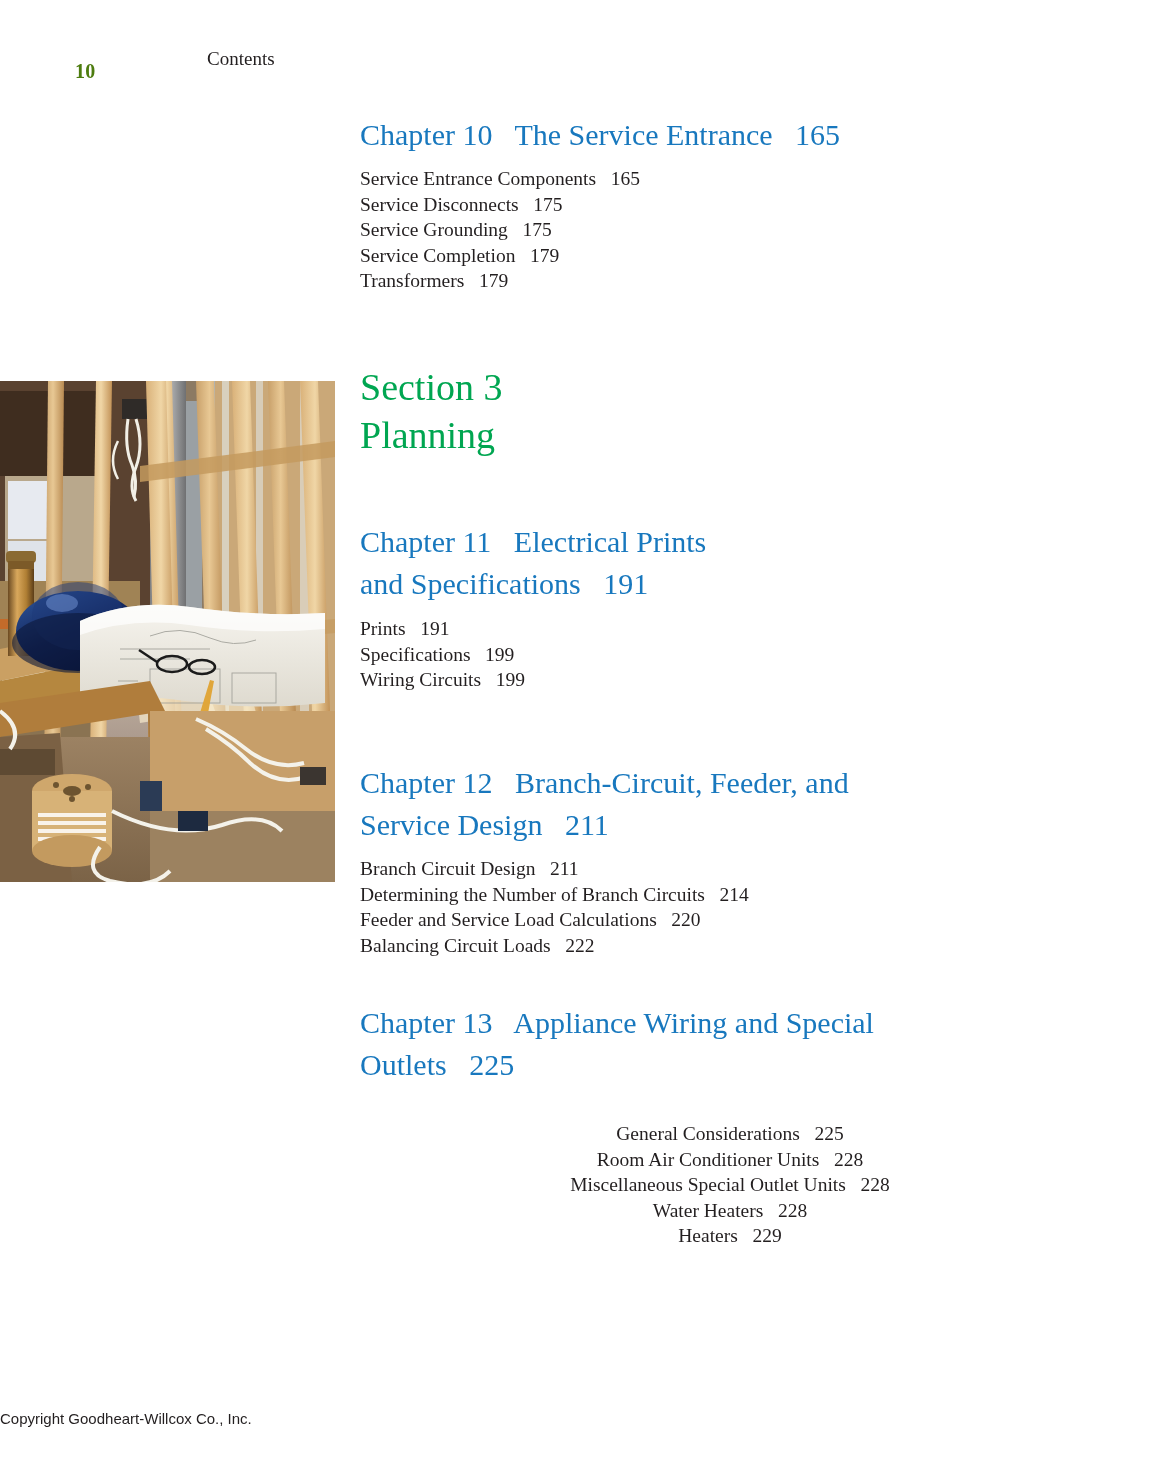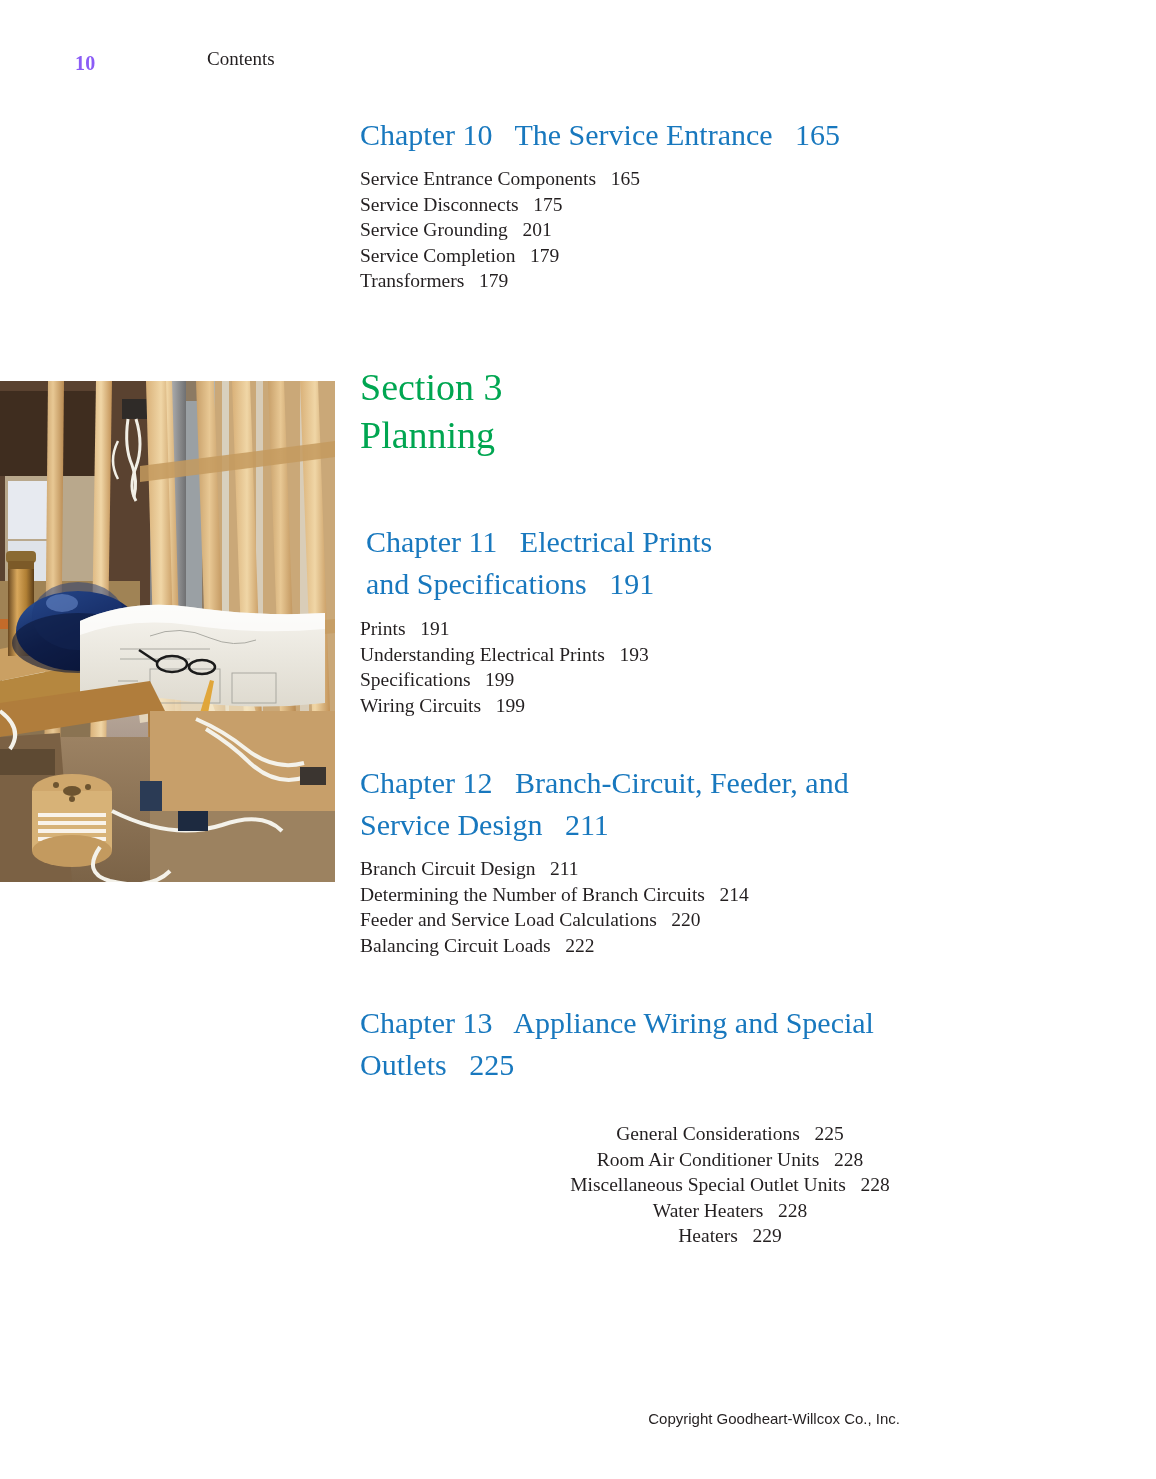--- a/index.html
+++ b/index.html
@@ -20,25 +20,25 @@
   .page-header {
     position: absolute;
     top: 44px;
     left: 75px;
     width: 600px;
     height: 30px;
   }
   .folio {
     position: absolute;
     left: 0;
-    top: 8px;
+    top: 16px;
     font-size: 20px;
     font-weight: bold;
     letter-spacing: 0.2px;
-    color: #8b5cf6;
+    color: #4d7c0f;
   }
   .header-label {
     position: absolute;
     left: 132px;
     top: 4px;
     font-size: 19px;
     color: #231f20;
   }
 
   
@@ -89,34 +89,34 @@
     line-height: 25.5px;
     color: #231f20;
     white-space: pre;
   }
 
   
   .blk { position: absolute; left: 0; width: 740px; }
   .blk-ch10      { top: 114px; }
   .blk-ch10-list { top: 166px; }
   .blk-sec3      { top: 363px; }
-  .blk-ch11      { top: 521px; margin-left: 6px; }
+  .blk-ch11      { top: 521px; }
   .blk-ch11-list { top: 616px; }
   .blk-ch12      { top: 762px; }
   .blk-ch12-list { top: 856px; }
   .blk-ch13      { top: 1002px; }
   .blk-ch13-list { top: 1121px; text-align: center; }
 
   
   .copyright {
     position: absolute;
     left: 0;
     top: 1410px;
     width: 1030px;
-    text-align: right;
+    text-align: left;
     padding-right: 130px;
     box-sizing: border-box;
     font-family: "Liberation Sans", "DejaVu Sans", sans-serif;
     font-size: 15px;
     color: #231f20;
   }
 </style>
 </head>
 <body>
 
@@ -296,39 +296,38 @@
 
 <div class="content">
 
   <div class="blk blk-ch10">
     <h2 class="chapter-head">Chapter 10   The Service Entrance   165</h2>
   </div>
   <div class="blk blk-ch10-list">
     <ul class="entries">
       <li>Service Entrance Components   165</li>
       <li>Service Disconnects   175</li>
-      <li>Service Grounding   201</li>
+      <li>Service Grounding   175</li>
       <li>Service Completion   179</li>
       <li>Transformers   179</li>
     </ul>
   </div>
 
   <div class="blk blk-sec3">
     <h1 class="section-head">Section 3
 Planning</h1>
   </div>
 
   <div class="blk blk-ch11">
     <h2 class="chapter-head">Chapter 11   Electrical Prints
 and Specifications   191</h2>
   </div>
   <div class="blk blk-ch11-list">
     <ul class="entries">
       <li>Prints   191</li>
-      <li>Understanding Electrical Prints   193</li>
       <li>Specifications   199</li>
       <li>Wiring Circuits   199</li>
     </ul>
   </div>
 
   <div class="blk blk-ch12">
     <h2 class="chapter-head">Chapter 12   Branch-Circuit, Feeder, and
 Service Design   211</h2>
   </div>
   <div class="blk blk-ch12-list">

